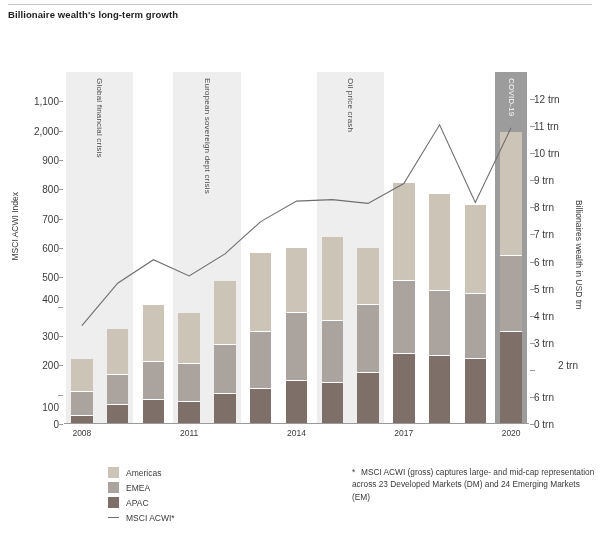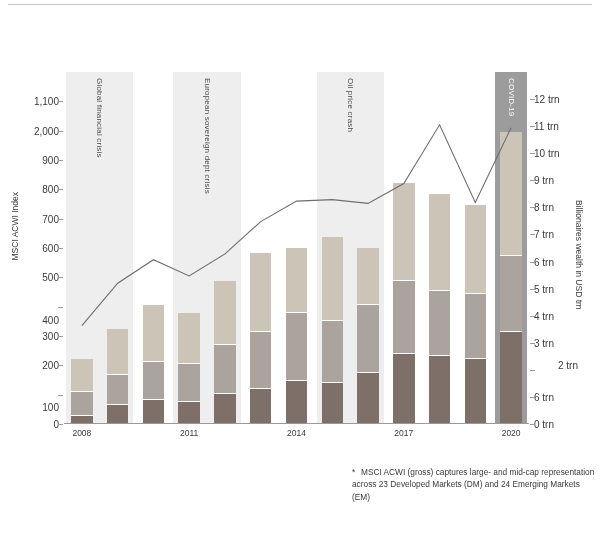--- a/index.html
+++ b/index.html
@@ -67,20 +67,21 @@
   .note{position:absolute;left:352px;top:466px;width:244px;font-size:8.3px;line-height:12.4px;color:#3a3a3a;}
   .note .star{position:absolute;left:0;top:0;}
   .note .ntext{margin-left:9px;}
 </style>
 </head>
 <body>
 
 <div id="root">
 
   <div class="top-rule"></div>
+  <div class="title">Billionaire wealth's long-term growth</div>
 
   <div class="plot">
     <div id="bands">
         <div class="band" style="left: 2.14615px; width: 67.2462px;">
           <div class="band-label">Global financial crisis</div>
         </div>
         <div class="band" style="left: 109.454px; width: 67.2462px;">
           <div class="band-label">European sovereign dept crisis</div>
         </div>
         <div class="band" style="left: 252.531px; width: 67.2462px;">
@@ -163,21 +164,21 @@
     <div class="axis-line baseline"></div>
     <div id="yaxis">
         <div class="ytick ytick-l" style="top: 352px;">0</div>
         <div class="tickmark l" style="top: 352px;"></div>
         <div class="ytick ytick-l" style="top: 335px;">100</div>
         <div class="tickmark l" style="top: 322.667px;"></div>
         <div class="ytick ytick-l" style="top: 293.333px;">200</div>
         <div class="tickmark l" style="top: 293.333px;"></div>
         <div class="ytick ytick-l" style="top: 264px;">300</div>
         <div class="tickmark l" style="top: 264px;"></div>
-        <div class="ytick ytick-l" style="top: 248px;">400</div>
+        <div class="ytick ytick-l" style="top: 227px;">400</div>
         <div class="tickmark l" style="top: 234.667px;"></div>
         <div class="ytick ytick-l" style="top: 205.333px;">500</div>
         <div class="tickmark l" style="top: 205.333px;"></div>
         <div class="ytick ytick-l" style="top: 176px;">600</div>
         <div class="tickmark l" style="top: 176px;"></div>
         <div class="ytick ytick-l" style="top: 146.667px;">700</div>
         <div class="tickmark l" style="top: 146.667px;"></div>
         <div class="ytick ytick-l" style="top: 117.333px;">800</div>
         <div class="tickmark l" style="top: 117.333px;"></div>
         <div class="ytick ytick-l" style="top: 88px;">900</div>
@@ -217,19 +218,37 @@
         <div class="xlab" style="left: 17.8846px;">2008</div>
         <div class="xlab" style="left: 125.192px;">2011</div>
         <div class="xlab" style="left: 232.5px;">2014</div>
         <div class="xlab" style="left: 339.808px;">2017</div>
         <div class="xlab" style="left: 447.115px;">2020</div>
       </div>
     <div class="axlabel left" id="ylabel-left" style="left:-54px;top:120px;">MSCI ACWI Index</div>
     <div class="axlabel" id="ylabel-right" style="left:510px;top:128px;">Billionaires wealth in USD trn</div>
   </div>
 
+  <div class="legend" id="legend">
+      <div class="lgrow">
+        <div class="swatch" style="background: rgb(205, 196, 184);"></div>
+        <div class="lgtext">Americas</div>
+      </div>
+      <div class="lgrow">
+        <div class="swatch" style="background: rgb(171, 164, 158);"></div>
+        <div class="lgtext">EMEA</div>
+      </div>
+      <div class="lgrow">
+        <div class="swatch" style="background: rgb(126, 112, 104);"></div>
+        <div class="lgtext">APAC</div>
+      </div>
+      <div class="lgrow">
+        <div class="lgline" style="border-top-color: rgb(110, 110, 110);"></div>
+        <div class="lgtext">MSCI ACWI*</div>
+      </div>
+    </div>
 
   <div class="note">
     <span class="star">*</span>
     <span class="ntext">MSCI ACWI (gross) captures large- and mid-cap representation across 23 Developed Markets (DM) and 24 Emerging Markets (EM)</span>
   </div>
 
 </div>
 
 </body></html>

